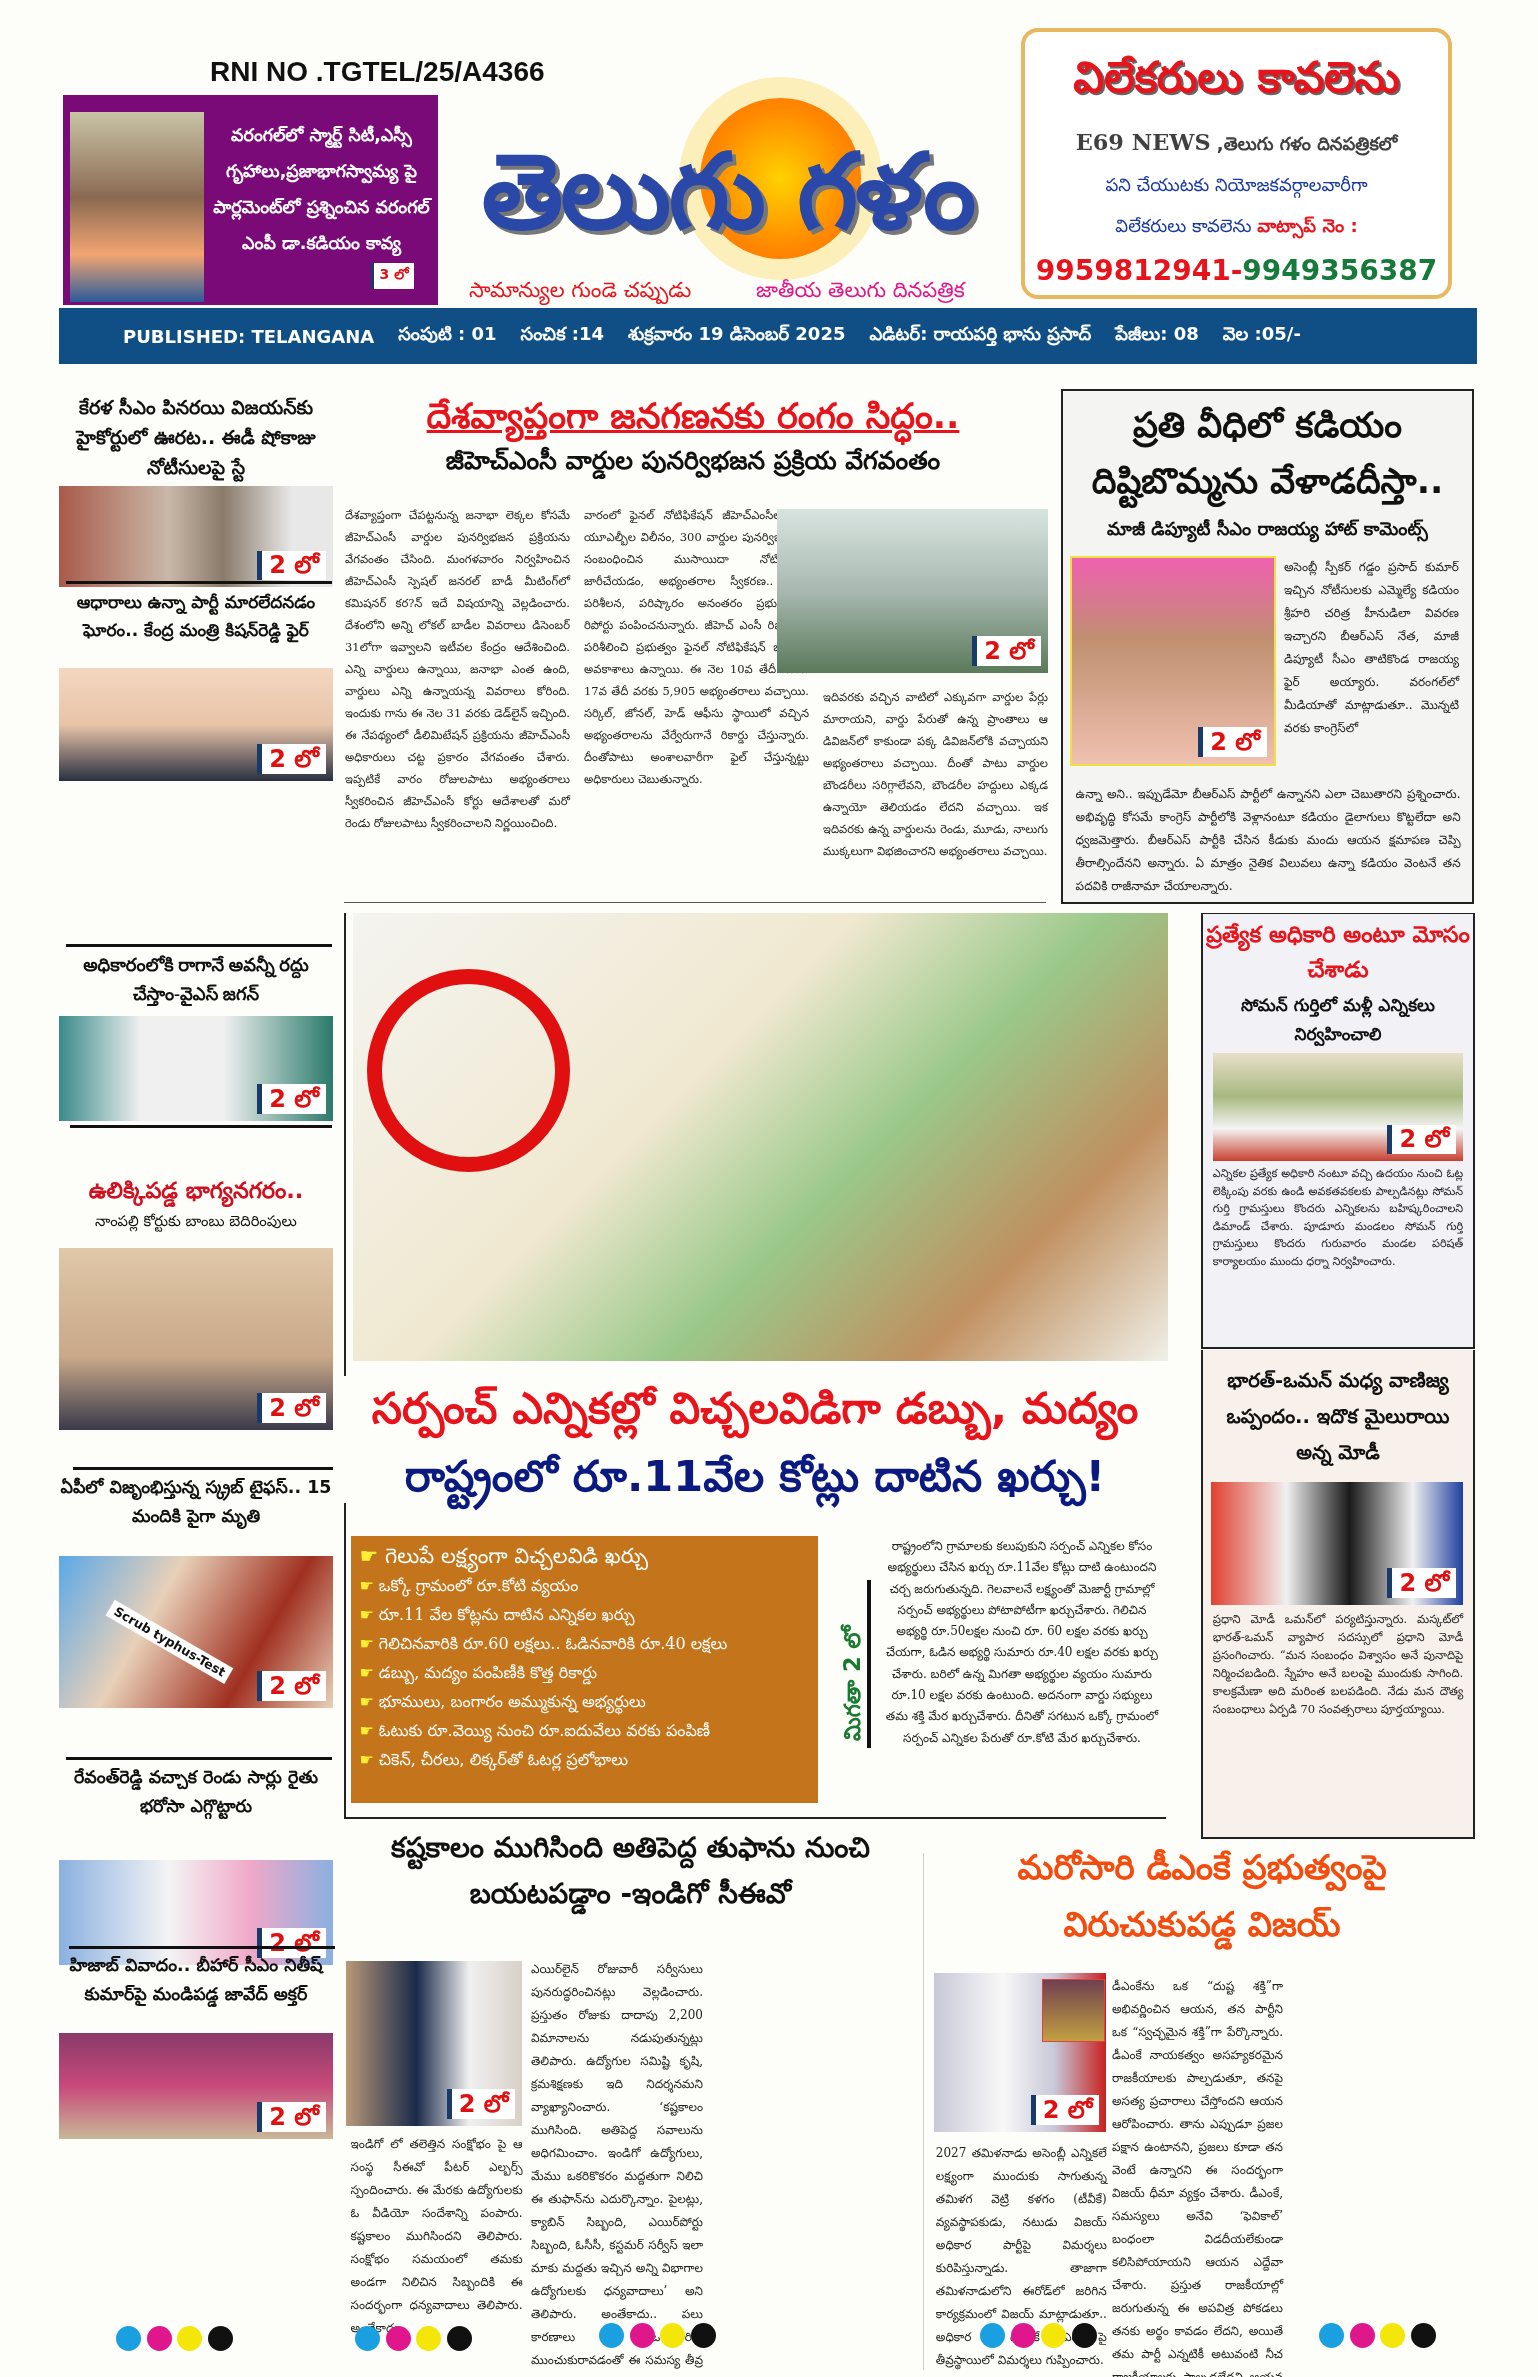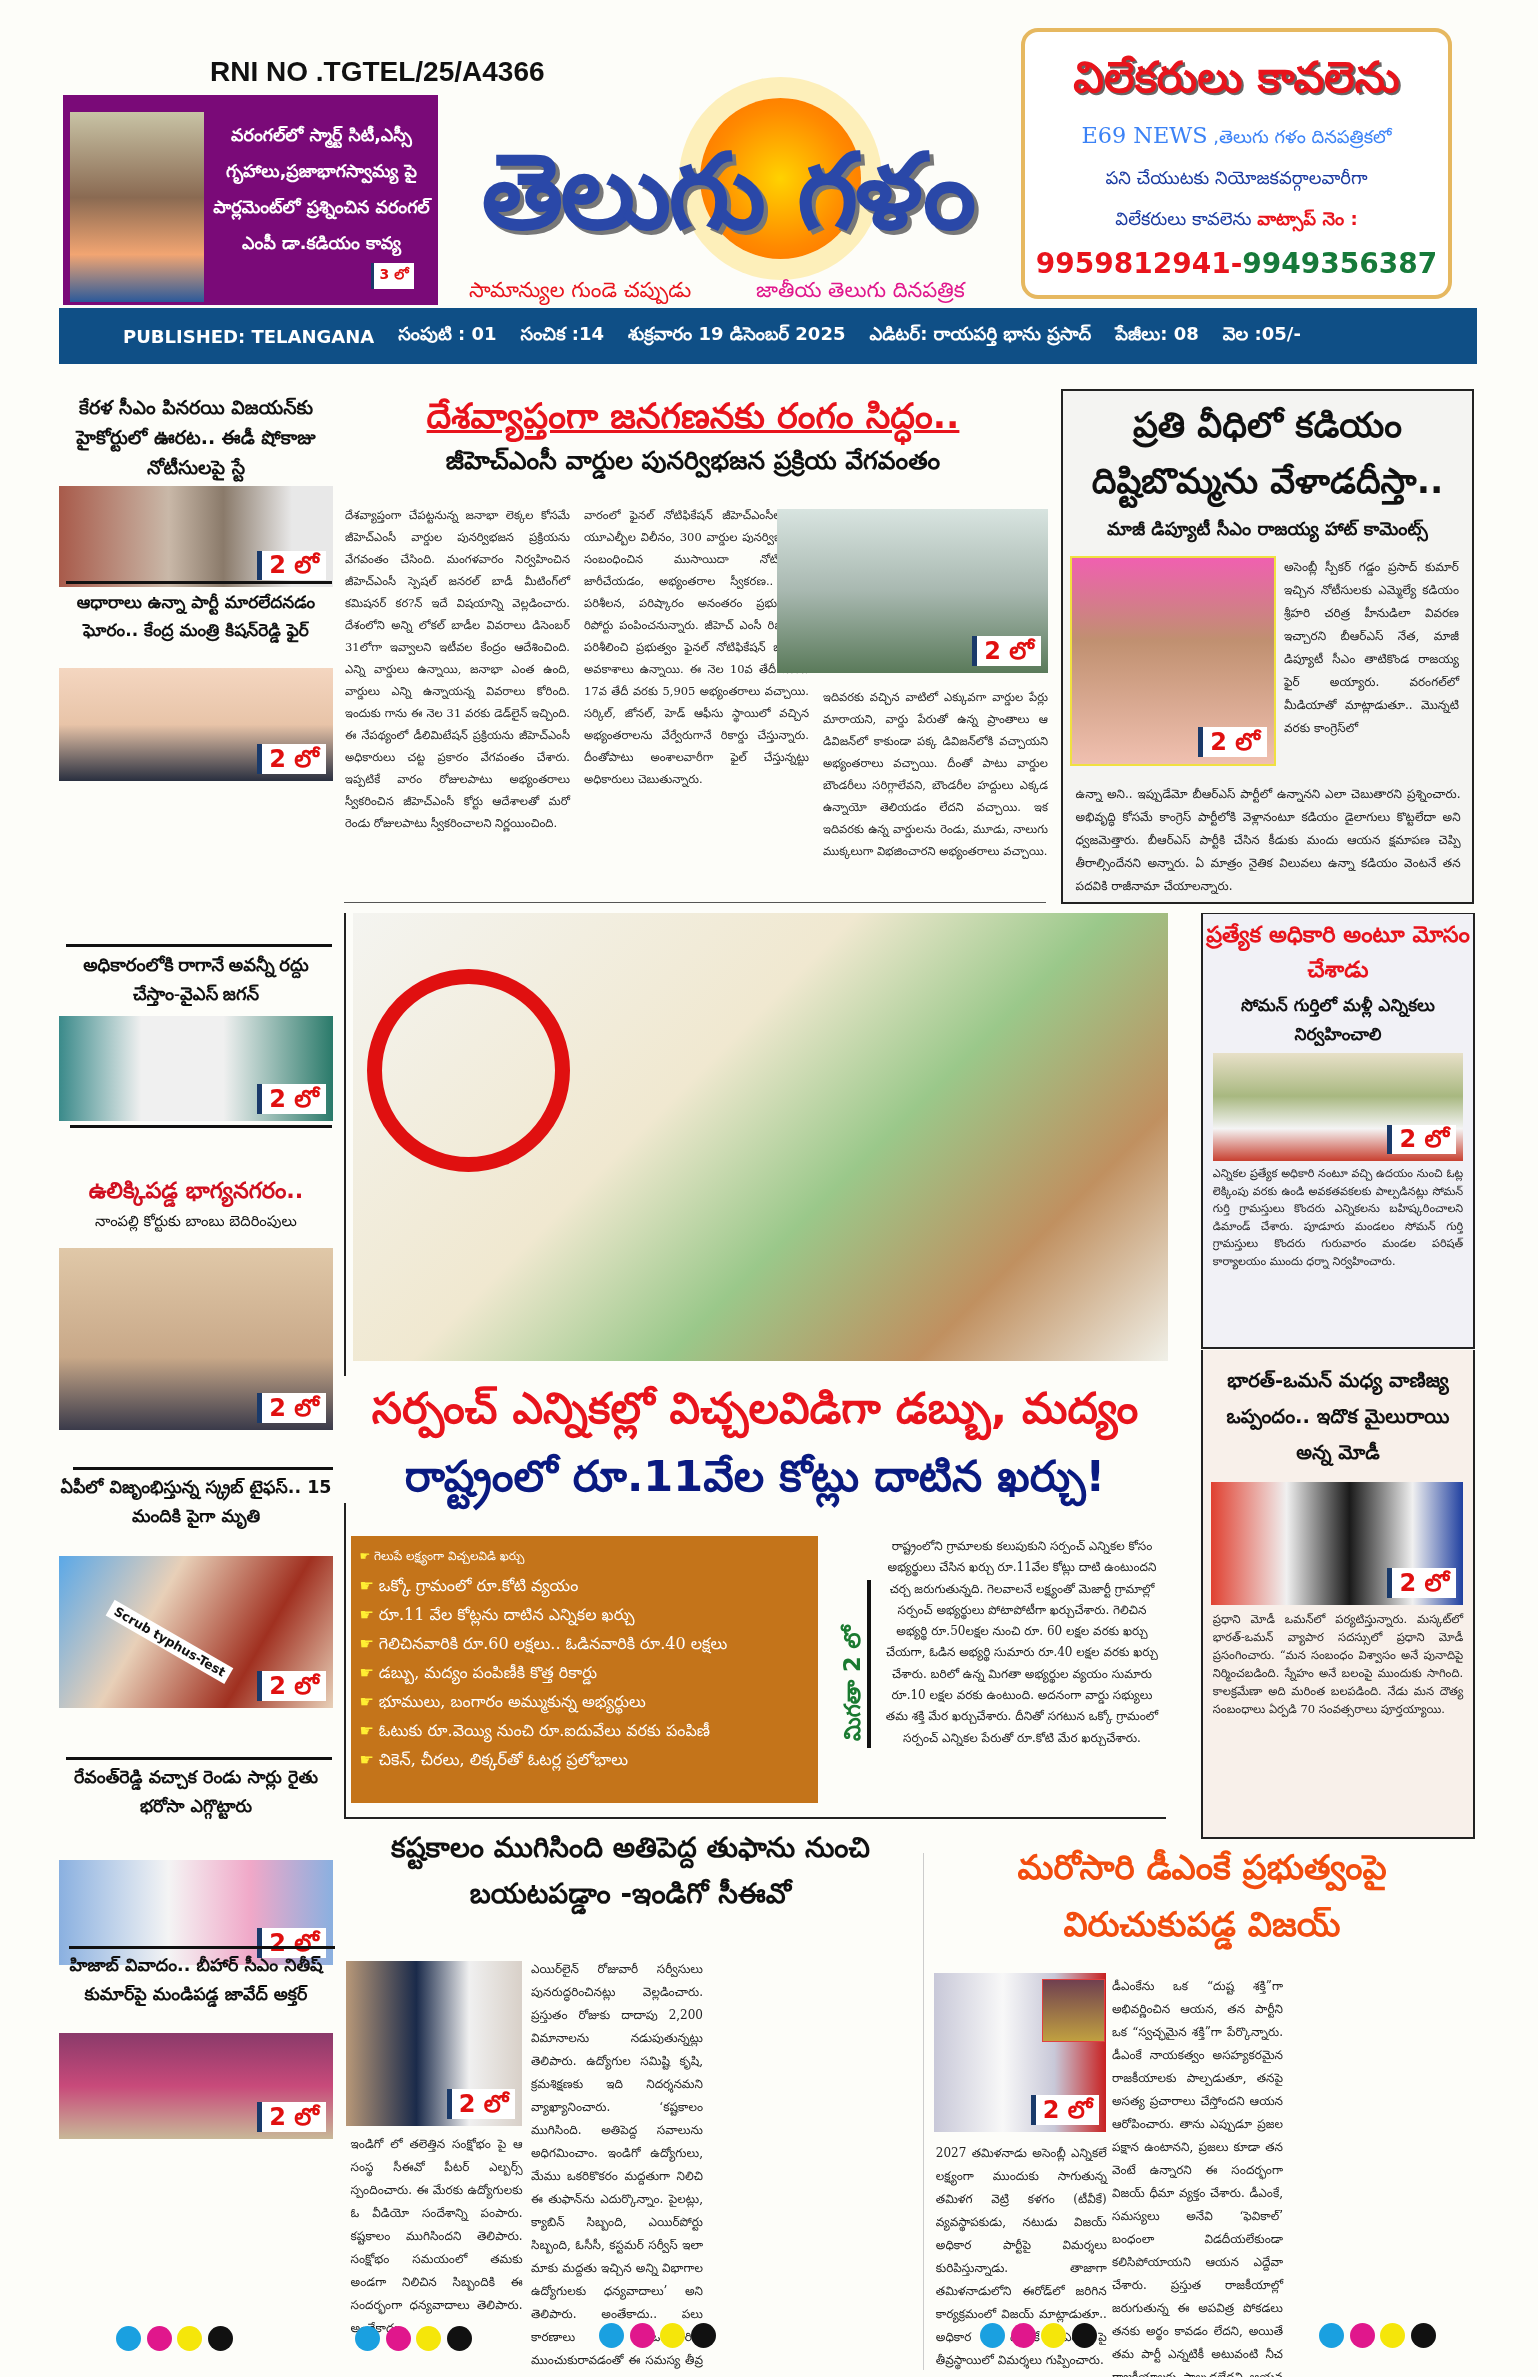--- a/index.html
+++ b/index.html
@@ -30,21 +30,21 @@
 
 <div class="abs" style="left:455px;top:84px;width:545px;height:224px;">
   <div style="position:absolute;left:245px;top:14px;width:161px;height:161px;border-radius:50%;background:radial-gradient(circle,#ffd200 0%,#ff8a00 60%,#ff6a00 100%);box-shadow:0 0 0 21px rgba(255,200,0,0.25);"></div>
   <div style="position:absolute;left:7px;top:42px;width:531px;font-size:105px;line-height:133px;font-weight:bold;color:#2a48a8;text-shadow:4.2px 4.2px 0 #777;text-align:center;letter-spacing:-2.8px;">తెలుగు గళం</div>
   <div style="position:absolute;left:14px;top:194px;font-size:21px;color:#e8141c;">సామాన్యుల గుండె చప్పుడు</div>
   <div style="position:absolute;left:301px;top:194px;font-size:21px;color:#e0178c;">జాతీయ తెలుగు దినపత్రిక</div>
 </div>
 
 <div class="abs" style="left:1021px;top:28px;width:431px;height:271px;border:4.2px solid #e6b860;border-radius:17px;background:#fff;text-align:center;">
   <div style="margin-top:19.6px;font-size:43px;font-weight:bold;color:#e8141c;text-shadow:2.1px 2.1px 0 #666;">విలేకరులు కావలెను</div>
-  <div style="margin-top:9px;font-size:18px;color:#3b82f6;font-weight:normal;">
+  <div style="margin-top:16px;font-size:18px;color:#404040;font-weight:bold;">
     <span style="font-family:'DejaVu Serif',serif;font-size:22.4px;">E69 NEWS</span><span> ,తెలుగు గళం దినపత్రికలో</span>
   </div>
   <div style="margin-top:15.4px;font-size:18px;color:#1a3aa0;">పని చేయుటకు నియోజకవర్గాలవారీగా</div>
   <div style="margin-top:15.4px;font-size:18px;color:#1a3aa0;">
     <span>విలేకరులు కావలెను </span><span style="color:#e8141c;font-weight:bold;">వాట్సాప్ నెం :</span>
   </div>
   <div style="margin-top:12.6px;font-size:28px;font-weight:bold;">
     <span style="color:#e8141c;">9959812941</span><span style="color:#e8141c;">-</span><span style="color:#177a3a;">9949356387</span>
   </div>
 </div>
@@ -155,21 +155,21 @@
   </div>
   <div class="body-text" style="padding:4.2px 9.8px;font-size:11.2px;line-height:17.5px;">ఎన్నికల ప్రత్యేక అధికారి నంటూ వచ్చి ఉదయం నుంచి ఓట్ల లెక్కింపు వరకు ఉండి అవకతవకలకు పాల్పడినట్లు సోమన్ గుర్తి గ్రామస్తులు కొందరు ఎన్నికలను బహిష్కరించాలని డిమాండ్ చేశారు. పూడూరు మండలం సోమన్ గుర్తి గ్రామస్తులు కొందరు గురువారం మండల పరిషత్ కార్యాలయం ముందు ధర్నా నిర్వహించారు.</div>
 </div>
 
 <div class="abs center" style="left:344px;top:1375px;width:822px;font-size:43px;line-height:67px;font-weight:bold;color:#e8141c;">సర్పంచ్ ఎన్నికల్లో విచ్చలవిడిగా డబ్బు, మద్యం</div>
 <div class="abs center" style="left:344px;top:1443px;width:822px;font-size:43px;line-height:67px;font-weight:bold;color:#0a1a80;">రాష్ట్రంలో రూ.11వేల కోట్లు దాటిన ఖర్చు!</div>
 
 <div class="box" style="left:344px;top:1503px;width:822px;height:316px;border-width:0 0 2.1px 2.1px;"></div>
 
 <div class="abs" style="left:351px;top:1536px;width:467px;height:267px;background:#c4741a;padding:5.6px 8.4px;">
-  <div style="font-size:12px;line-height:29px;color:#fff;font-family:'DejaVu Serif',serif;"><span style="color:#ffee33;">☛</span> <span>గెలుపే లక్ష్యంగా విచ్చలవిడి ఖర్చు</span></div>
+  <div style="font-size:21px;line-height:29px;color:#fff;font-family:'DejaVu Serif',serif;"><span style="color:#ffee33;">☛</span> <span>గెలుపే లక్ష్యంగా విచ్చలవిడి ఖర్చు</span></div>
   <div style="font-size:16px;line-height:29px;color:#fff;font-family:'DejaVu Serif',serif;"><span style="color:#ffee33;">☛</span> <span>ఒక్కో గ్రామంలో రూ.కోటి వ్యయం</span></div>
   <div style="font-size:16px;line-height:29px;color:#fff;font-family:'DejaVu Serif',serif;"><span style="color:#ffee33;">☛</span> <span>రూ.11 వేల కోట్లను దాటిన ఎన్నికల ఖర్చు</span></div>
   <div style="font-size:16px;line-height:29px;color:#fff;font-family:'DejaVu Serif',serif;"><span style="color:#ffee33;">☛</span> <span>గెలిచినవారికి రూ.60 లక్షలు.. ఓడినవారికి రూ.40 లక్షలు</span></div>
   <div style="font-size:16px;line-height:29px;color:#fff;font-family:'DejaVu Serif',serif;"><span style="color:#ffee33;">☛</span> <span>డబ్బు, మద్యం పంపిణీకి కొత్త రికార్డు</span></div>
   <div style="font-size:16px;line-height:29px;color:#fff;font-family:'DejaVu Serif',serif;"><span style="color:#ffee33;">☛</span> <span>భూములు, బంగారం అమ్ముకున్న అభ్యర్థులు</span></div>
   <div style="font-size:16px;line-height:29px;color:#fff;font-family:'DejaVu Serif',serif;"><span style="color:#ffee33;">☛</span> <span>ఓటుకు రూ.వెయ్యి నుంచి రూ.ఐదువేలు వరకు పంపిణీ</span></div>
   <div style="font-size:16px;line-height:29px;color:#fff;font-family:'DejaVu Serif',serif;"><span style="color:#ffee33;">☛</span> <span>చికెన్, చీరలు, లిక్కర్‌తో ఓటర్ల ప్రలోభాలు</span></div>
 </div>
 
 <div class="abs" style="left:836px;top:1580px;width:35px;height:168px;border-right:4.2px solid #111;">

